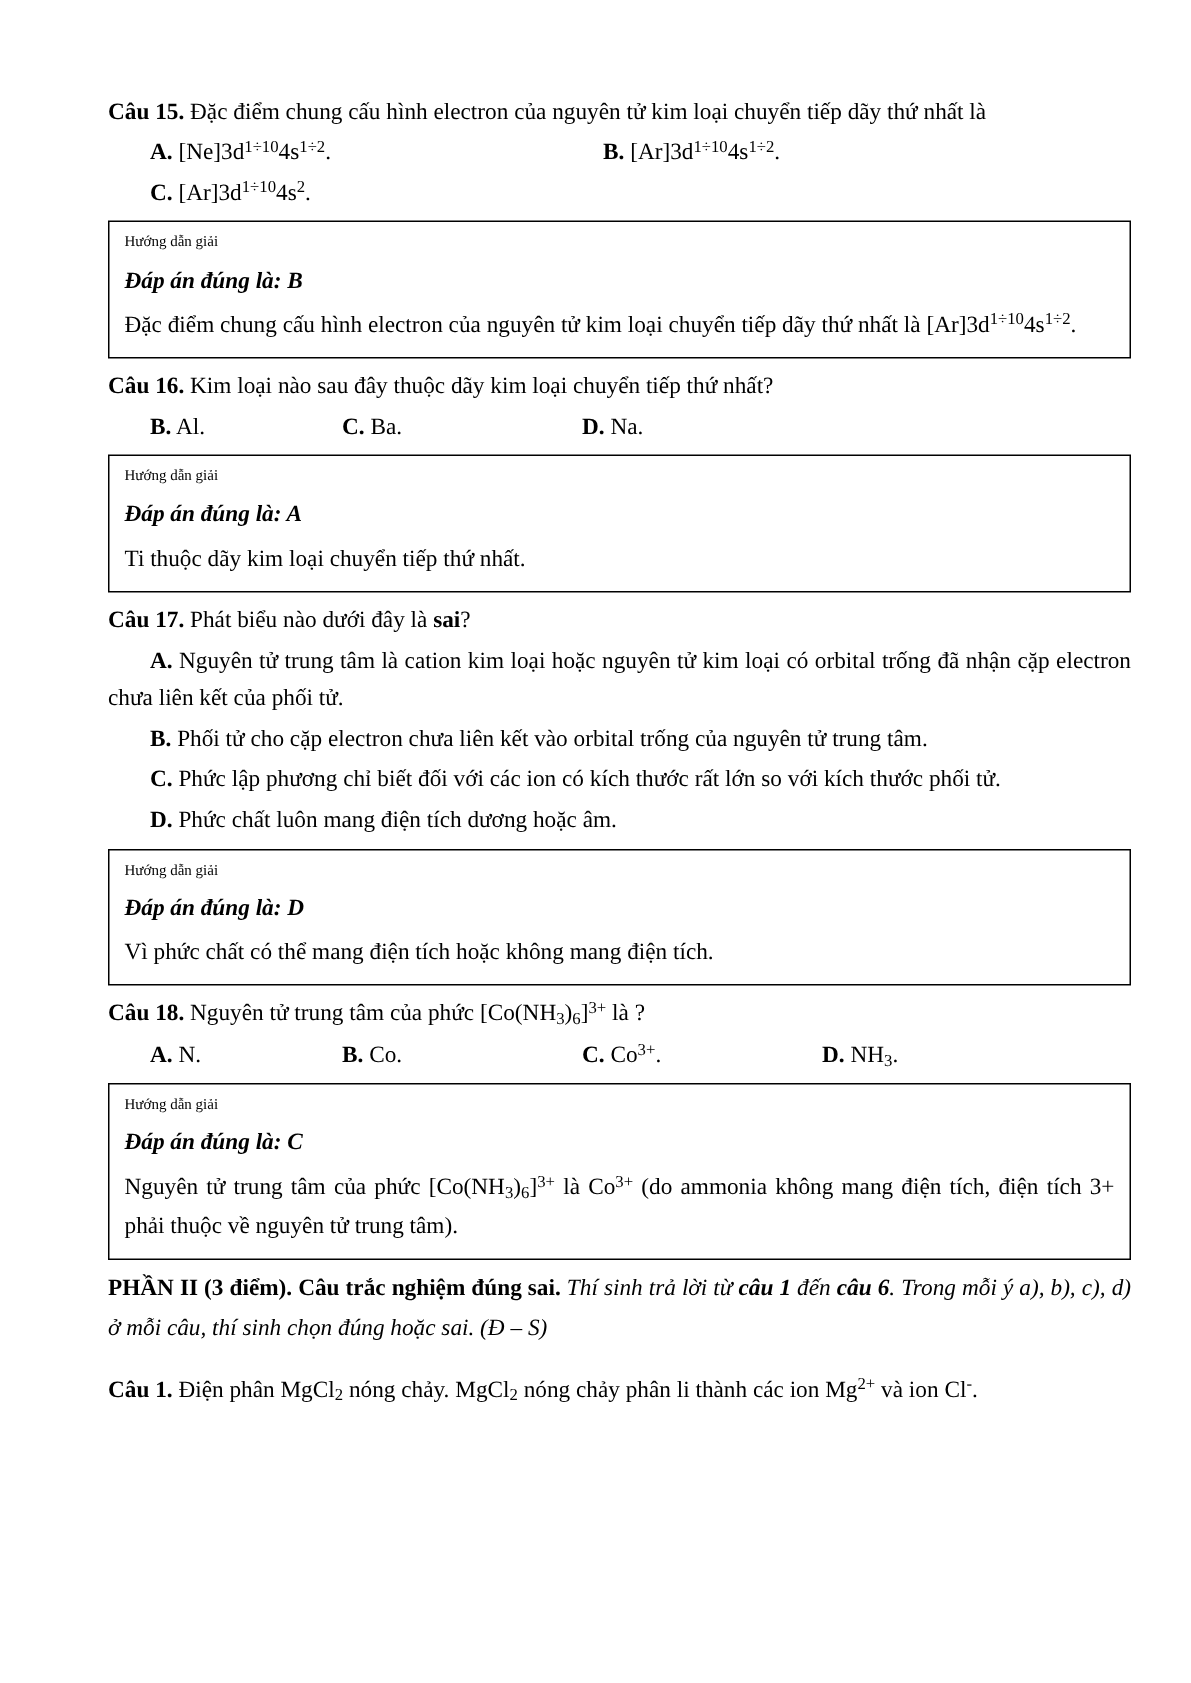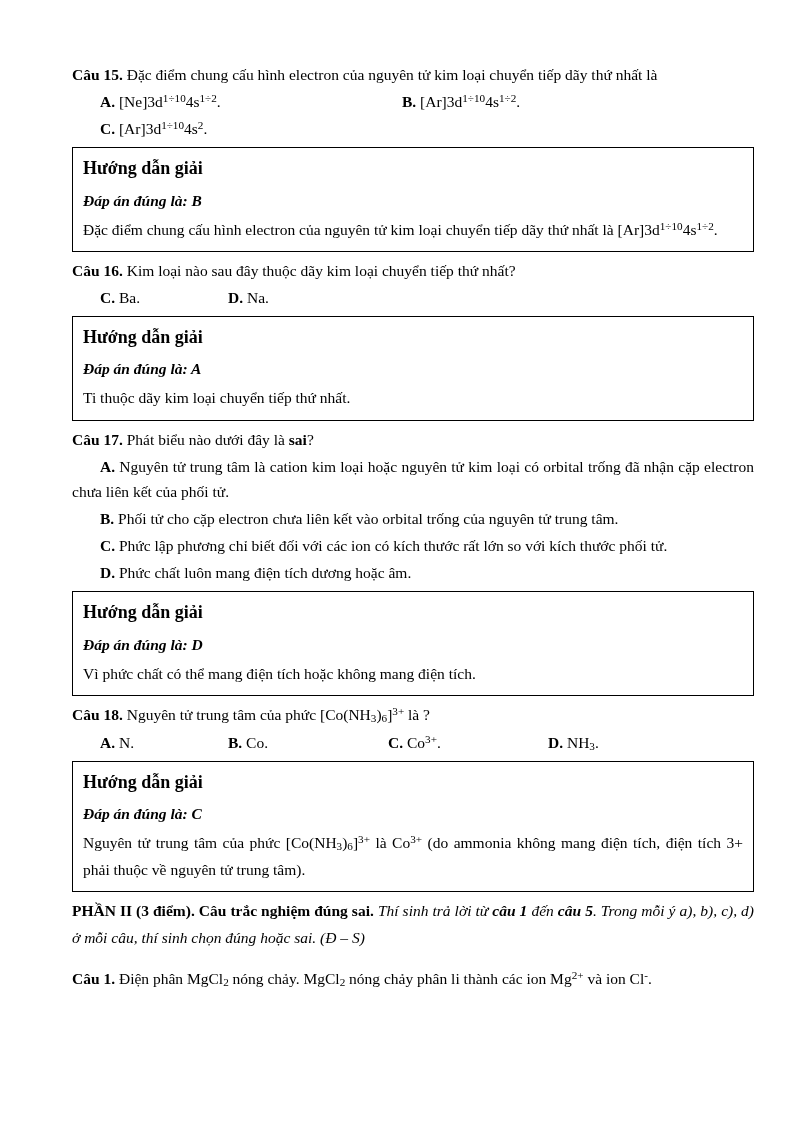--- a/index.html
+++ b/index.html
@@ -50,22 +50,22 @@
   .opts-4 .opt:nth-child(3) { width: 160px; }
   .opts-4 .opt:nth-child(4) { width: 160px; }
 
   .box {
     border: 1px solid #000000;
     box-sizing: border-box;
     padding: 6px 10px 8px 10px;
     margin: 6px 0 6px 0;
   }
   .box .bx-head {
-    font-weight: bold;
-    font-size: 18px;
+    font-weight: normal;
+    font-size: 10px;
     line-height: 1.62;
     margin-bottom: 4px;
   }
   .box .bx-ans {
     font-weight: bold;
     font-size: 15.5px;
     line-height: 1.62;
     margin-bottom: 4px;
     font-style: italic;
   }
@@ -104,20 +104,21 @@
   <div class="box">
     <div class="bx-head">Hướng dẫn giải</div>
     <div class="bx-ans">Đáp án đúng là: B</div>
     <div class="bx-body"><span>Đặc điểm chung cấu hình electron của nguyên tử kim loại chuyển tiếp dãy thứ nhất là [Ar]3d</span><sup>1÷10</sup><span>4s</span><sup>1÷2</sup><span>.</span></div>
   </div>
 
   <p class="q-line">
     <span class="q-label">Câu 16.</span><span> Kim loại nào sau đây thuộc dãy kim loại chuyển tiếp thứ nhất?</span>
   </p>
   <div class="opts-row opts-4">
+    <span class="opt"><b>B.</b> <span>Al.</span></span>
     <span class="opt"><b>C.</b> <span>Ba.</span></span>
     <span class="opt"><b>D.</b> <span>Na.</span></span>
   </div>
 
   <div class="box">
     <div class="bx-head">Hướng dẫn giải</div>
     <div class="bx-ans">Đáp án đúng là: A</div>
     <div class="bx-body">Ti thuộc dãy kim loại chuyển tiếp thứ nhất.</div>
   </div>
 
@@ -145,20 +146,20 @@
     <span class="opt"><b>D.</b> <span>NH</span><sub>3</sub><span>.</span></span>
   </div>
 
   <div class="box">
     <div class="bx-head">Hướng dẫn giải</div>
     <div class="bx-ans">Đáp án đúng là: C</div>
     <div class="bx-body"><span>Nguyên tử trung tâm của phức [Co(NH</span><sub>3</sub><span>)</span><sub>6</sub><span>]</span><sup>3+</sup><span> là Co</span><sup>3+</sup><span> (do ammonia không mang điện tích, điện tích 3+ phải thuộc về nguyên tử trung tâm).</span></div>
   </div>
 
   <p class="section-head">
-    <b>PHẦN II (3 điểm). Câu trắc nghiệm đúng sai.</b><i> Thí sinh trả lời từ </i><i><b>câu 1</b></i><i> đến </i><i><b>câu 5</b></i><i>. Trong mỗi ý a), b), c), d) ở mỗi câu, thí sinh chọn đúng hoặc sai. (Đ – S)</i>
+    <b>PHẦN II (3 điểm). Câu trắc nghiệm đúng sai.</b><i> Thí sinh trả lời từ </i><i><b>câu 1</b></i><i> đến </i><i><b>câu 6</b></i><i>. Trong mỗi ý a), b), c), d) ở mỗi câu, thí sinh chọn đúng hoặc sai. (Đ – S)</i>
   </p>
 
   <p class="q-line" style="margin-top:2px">
     <span class="q-label">Câu 1.</span><span> Điện phân MgCl</span><sub>2</sub><span> nóng chảy. MgCl</span><sub>2</sub><span> nóng chảy phân li thành các ion Mg</span><sup>2+</sup><span> và ion Cl</span><sup>-</sup><span>.</span>
   </p>
 
 </div>
 
 </body></html>

